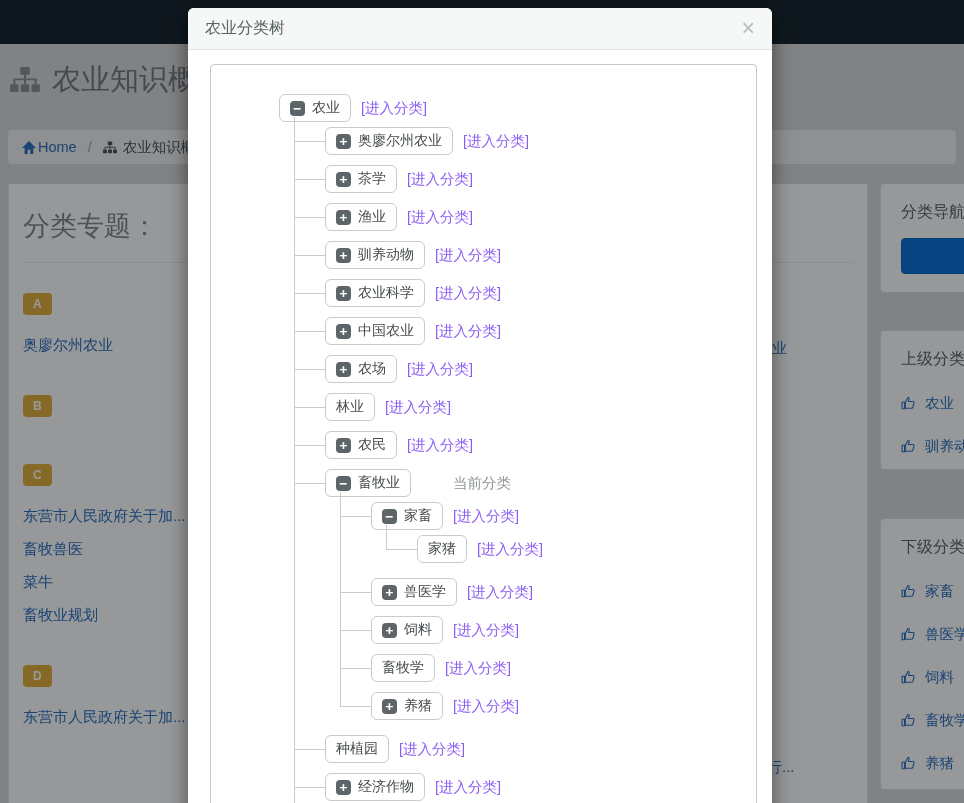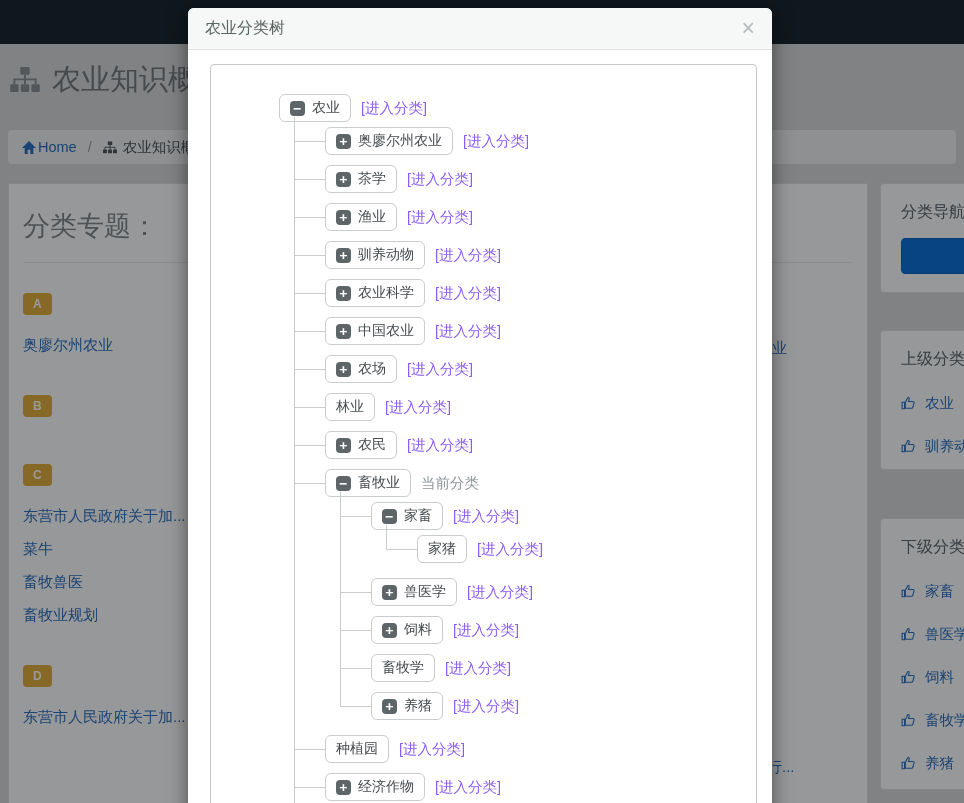--- a/index.html
+++ b/index.html
@@ -53,21 +53,21 @@
   .trow{display:flex;align-items:center;gap:10px;height:28px;}
   .tree ul li::before{content:"";position:absolute;left:-31px;top:19px;width:31px;border-top:1px solid #c9cccd;}
   .tree ul li::after{content:"";position:absolute;left:-31px;top:-5px;bottom:0;border-left:1px solid #c9cccd;}
   .tree ul li:last-child::after{height:24px;bottom:auto;}
   .tree ul.cont > li:last-child::after{height:auto;bottom:0;}
   .nodebox{display:inline-flex;align-items:center;gap:7px;border:1px solid #c9cccd;border-radius:6px;
            padding:0 10px;height:28px;background:#fff;font-size:14px;color:#464b4e;cursor:pointer;box-sizing:border-box;}
   .tgl{width:15px;height:15px;border-radius:4px;background:#5d6569;color:#fff;font-size:13px;
        line-height:15px;text-align:center;font-weight:bold;font-family:"DejaVu Sans Mono",monospace;flex:none;}
   .enter{color:#8b5cf6;font-size:14.5px;text-decoration:none;white-space:nowrap;}
-  .curlab{color:#8d9396;font-size:14.5px;white-space:nowrap;}
+  .curlab{color:#8d9396;font-size:14.5px;white-space:nowrap;margin-left:32px;}
 </style>
 </head>
 <body>
 
 <div id="app">
 
   <div class="navbar"></div>
 
   <div class="pagetitle">
     <svg width="30" height="26" viewBox="0 0 24 21">
@@ -107,21 +107,21 @@
       <span>农业知识概览</span>
     </span>
   </div>
 
   <div class="topics-panel">
     <h2 class="topics-heading">分类专题：</h2>
     <hr class="topics-hr">
     <div id="topics-list">
         <div class="topic-group"><span class="letter-badge">A</span><a class="topic-link" href="#">奥廖尔州农业</a></div>
         <div class="topic-group"><span class="letter-badge">B</span></div>
-        <div class="topic-group"><span class="letter-badge">C</span><a class="topic-link" href="#">东营市人民政府关于加...</a><a class="topic-link" href="#">菜牛</a><a class="topic-link" href="#">畜牧兽医</a><a class="topic-link" href="#">畜牧业规划</a></div>
+        <div class="topic-group"><span class="letter-badge">C</span><a class="topic-link" href="#">东营市人民政府关于加...</a><a class="topic-link" href="#">畜牧兽医</a><a class="topic-link" href="#">菜牛</a><a class="topic-link" href="#">畜牧业规划</a></div>
         <div class="topic-group"><span class="letter-badge">D</span><a class="topic-link" href="#">东营市人民政府关于加...</a></div>
       </div>
   </div>
 
   <a class="frag-link" href="#" style="left:757px;top:339px;">农业</a>
   <a class="frag-link" href="#" style="left:767px;top:758px;">行...</a>
 
   <div class="sidebar">
     <div class="card" style="height:110px;">
       <div class="card-title">分类导航</div>

